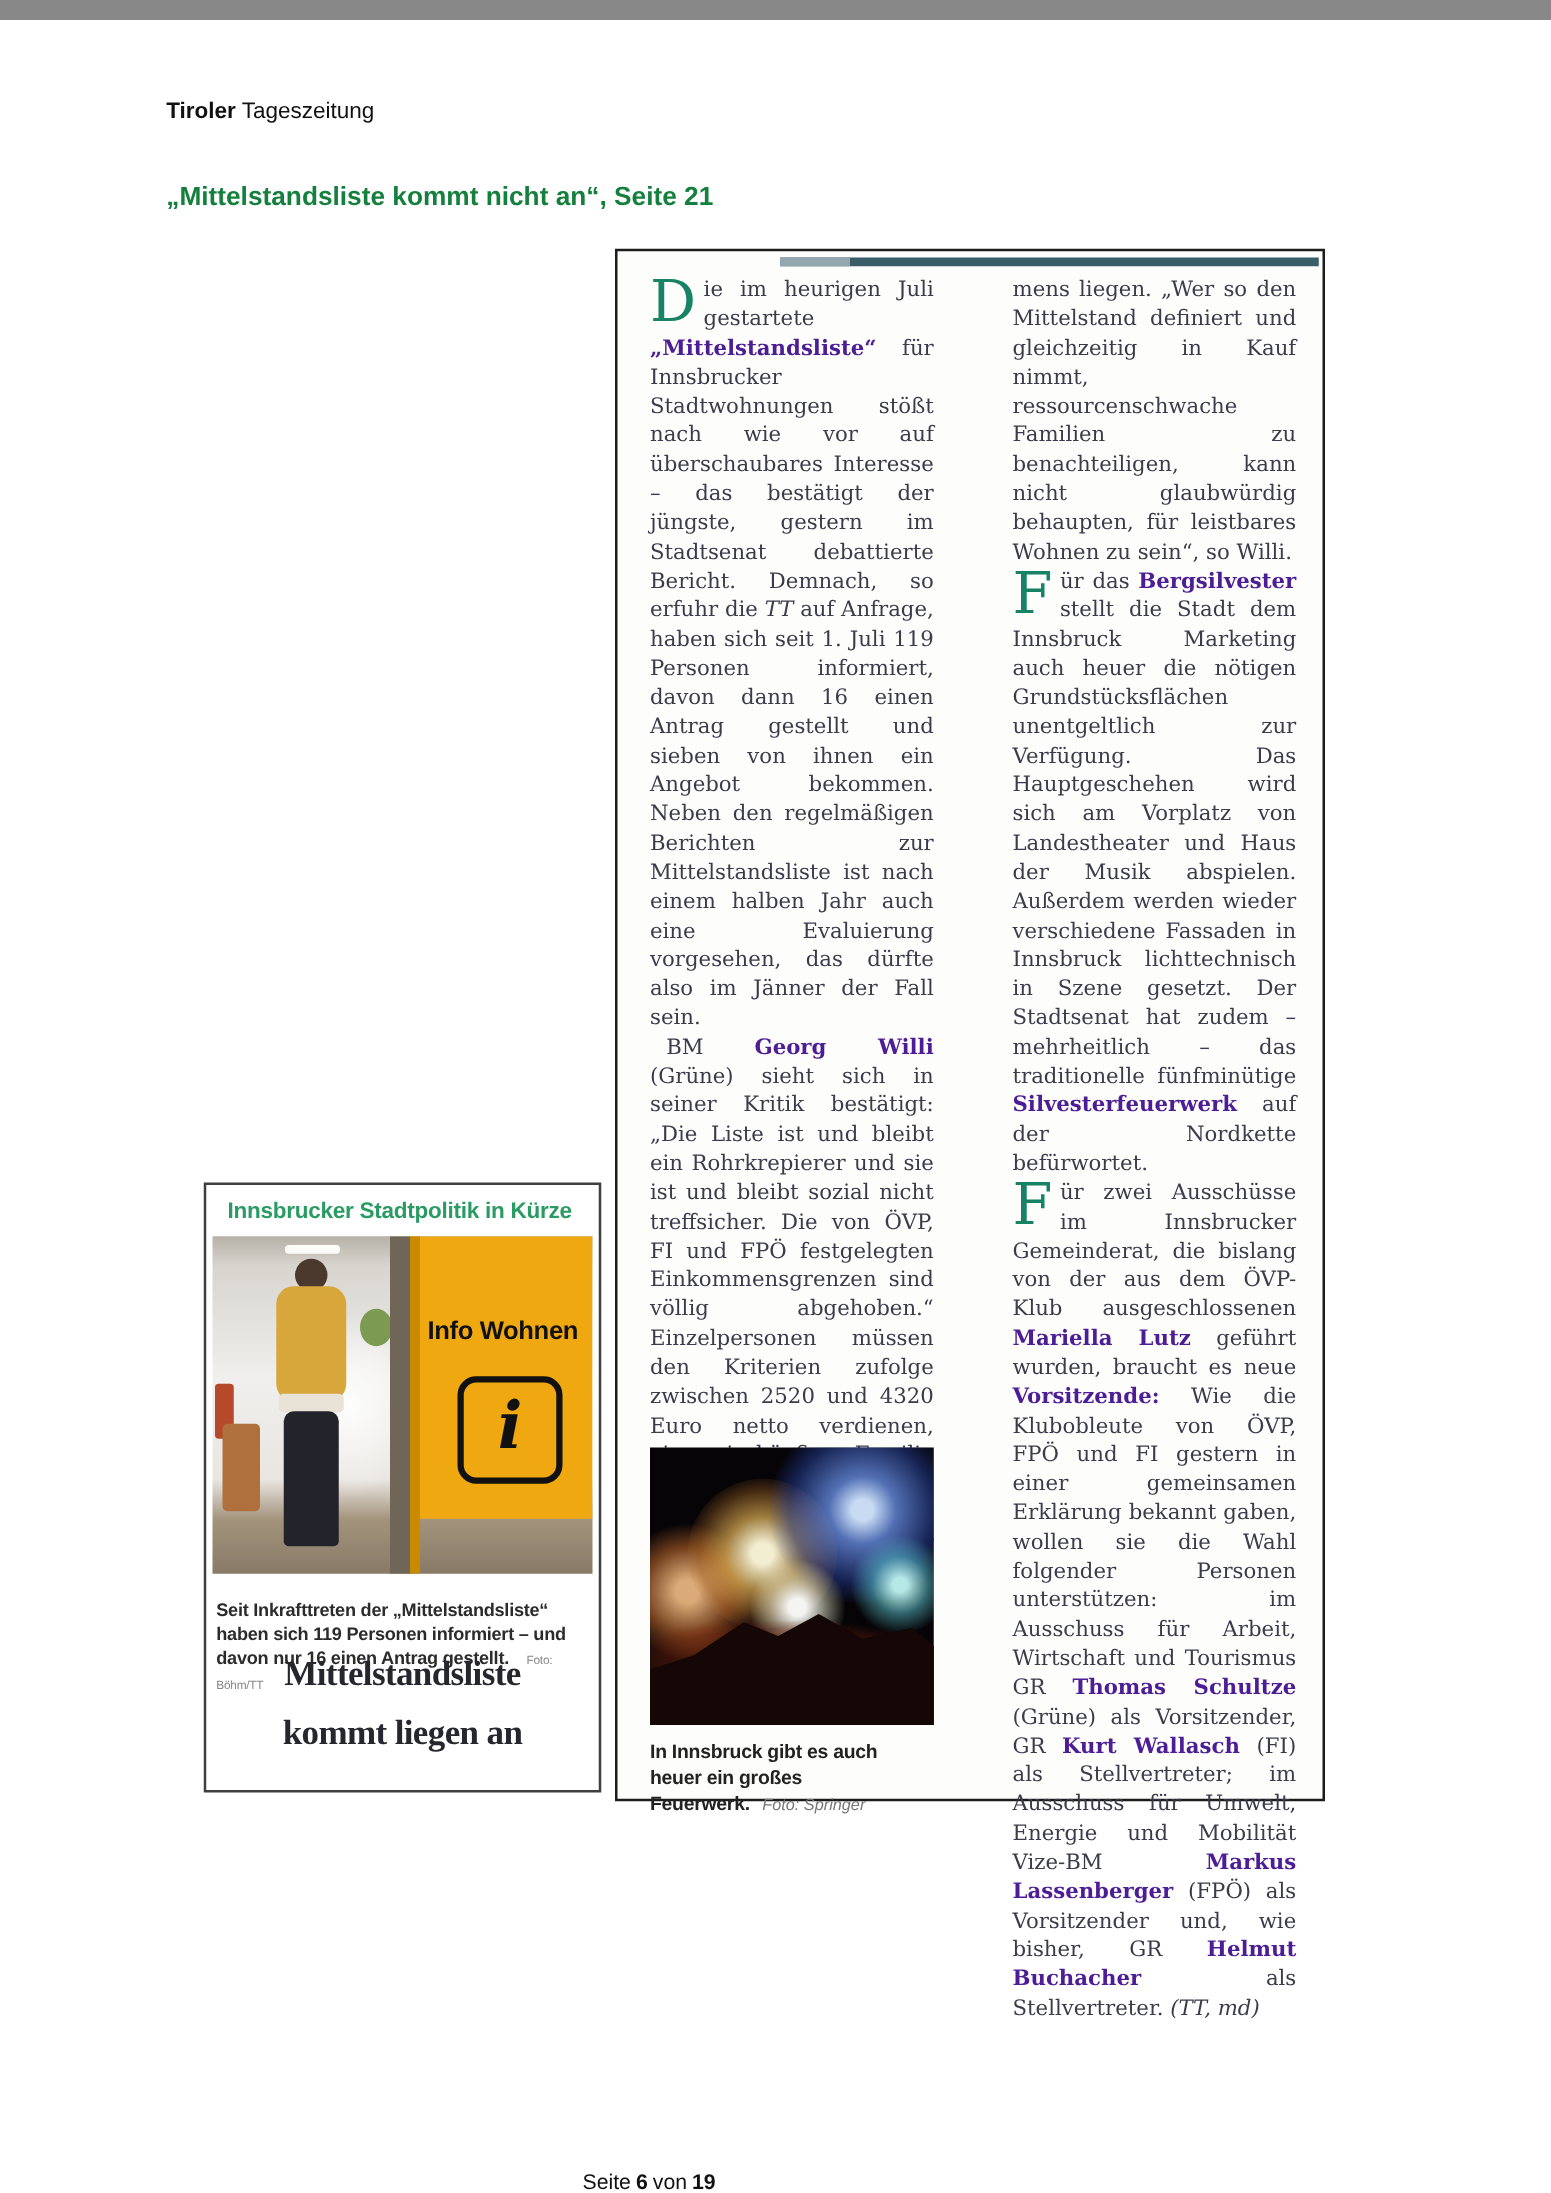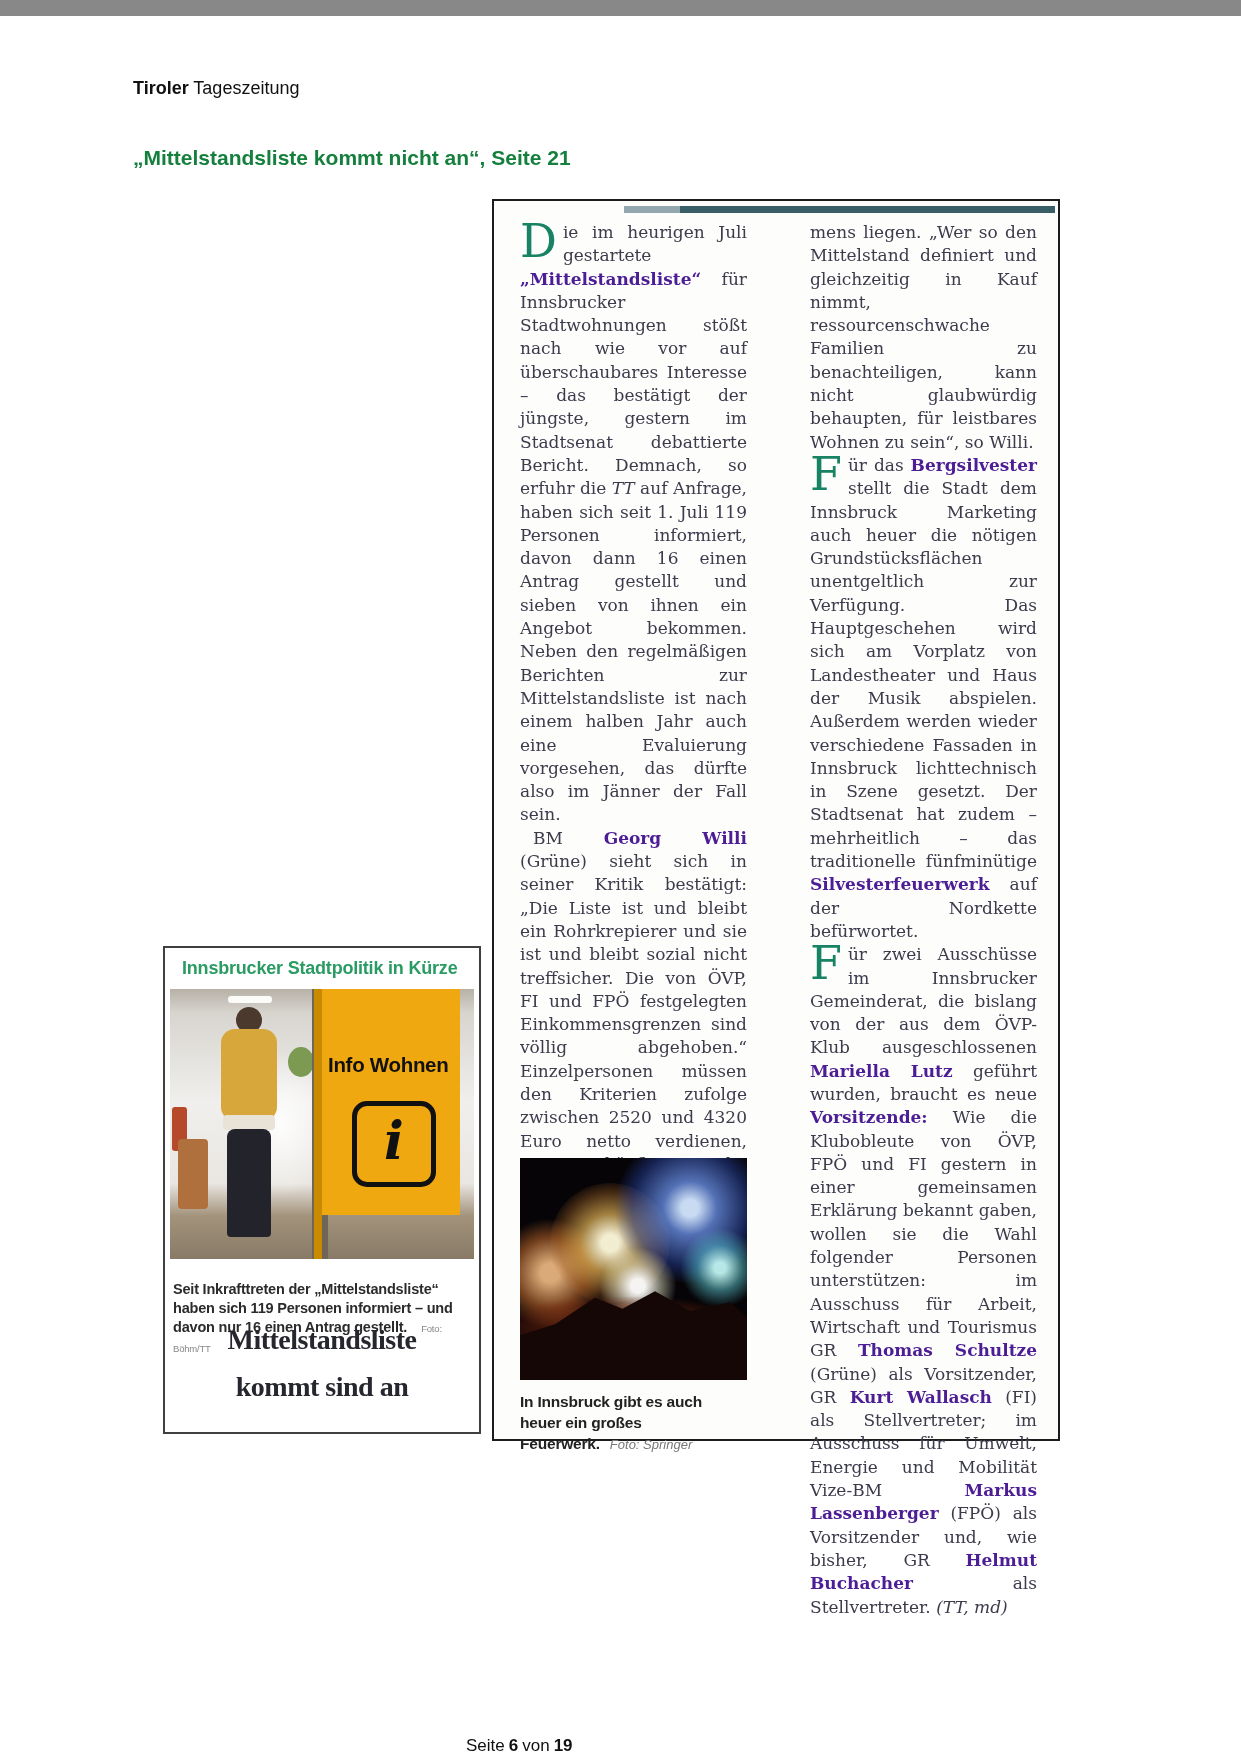--- a/index.html
+++ b/index.html
@@ -82,21 +82,21 @@
   .ceiling-light{position:absolute;left:58px;top:7px;width:44px;height:7px;background:#fbfbf8;border-radius:3px;}
   .side-red-item{position:absolute;left:2px;top:118px;width:15px;height:44px;background:#b5492a;border-radius:3px;}
   .side-chair{position:absolute;left:8px;top:150px;width:30px;height:70px;background:#b0703d;border-radius:4px;}
   .side-plant{position:absolute;left:118px;top:58px;width:26px;height:30px;border-radius:50%;background:#7c9a52;}
   .doorframe{position:absolute;left:142px;top:0;width:16px;height:270px;background:#6f6658;}
   .person{position:absolute;left:48px;top:18px;width:62px;height:240px;}
   .person .hair{position:absolute;left:18px;top:0;width:26px;height:26px;border-radius:50%;background:#4a392c;}
   .person .torso{position:absolute;left:3px;top:22px;width:56px;height:92px;border-radius:14px;background:#d8a73c;}
   .person .band{position:absolute;left:5px;top:108px;width:52px;height:15px;background:#e9e3d7;border-radius:4px;}
   .person .legs{position:absolute;left:9px;top:122px;width:44px;height:108px;background:#23232b;border-radius:8px 8px 4px 4px;}
-  .sign{position:absolute;left:144px;top:0;width:146px;height:226px;background:#f0a810;}
+  .sign{position:absolute;left:158px;top:0;width:146px;height:226px;background:#f0a810;}
   .sign .edge{position:absolute;left:0;top:0;width:8px;height:270px;background:#c98a00;}
   .sign-title{position:absolute;left:14px;top:64px;width:130px;font-size:20.5px;font-weight:bold;color:#111;letter-spacing:-0.3px;}
   .info-icon{
     position:absolute;left:38px;top:112px;width:74px;height:76px;border:5px solid #111;border-radius:15px;
     display:flex;align-items:center;justify-content:center;
   }
   .info-icon .glyph{font-family:"DejaVu Serif",serif;font-style:italic;font-weight:bold;font-size:52px;color:#111;line-height:1;margin-top:-6px;}
   .side-caption{
     position:absolute;left:8px;top:332px;width:300px;
     font-size:14.5px;line-height:19px;font-weight:bold;color:#2b2b2b;letter-spacing:-0.2px;
@@ -174,21 +174,21 @@
         <div class="info-icon">
           <span class="glyph">i</span>
         </div>
       </div>
     </div>
 
     <div class="side-caption"><span>Seit Inkrafttreten der „Mittelstandsliste“ haben sich 119 Personen informiert – und davon nur 16 einen Antrag gestellt.</span><span class="side-credit">Foto: Böhm/TT</span></div>
 
     <div class="side-headline">
       <div>Mittelstandsliste</div>
-      <div>kommt sind an</div>
+      <div>kommt liegen an</div>
     </div>
   </div>
 
   <div class="footer">
     <span>Seite</span><span class="b">6</span><span>von</span><span class="b">19</span>
   </div>
 
 </div>
 
 </body></html>

